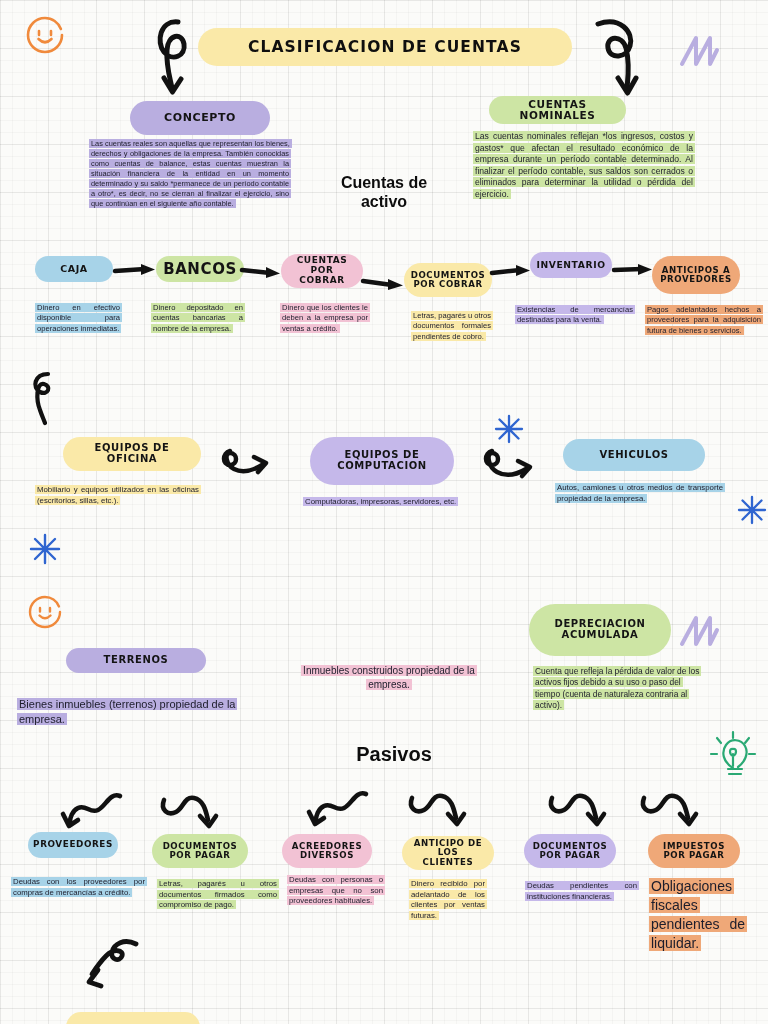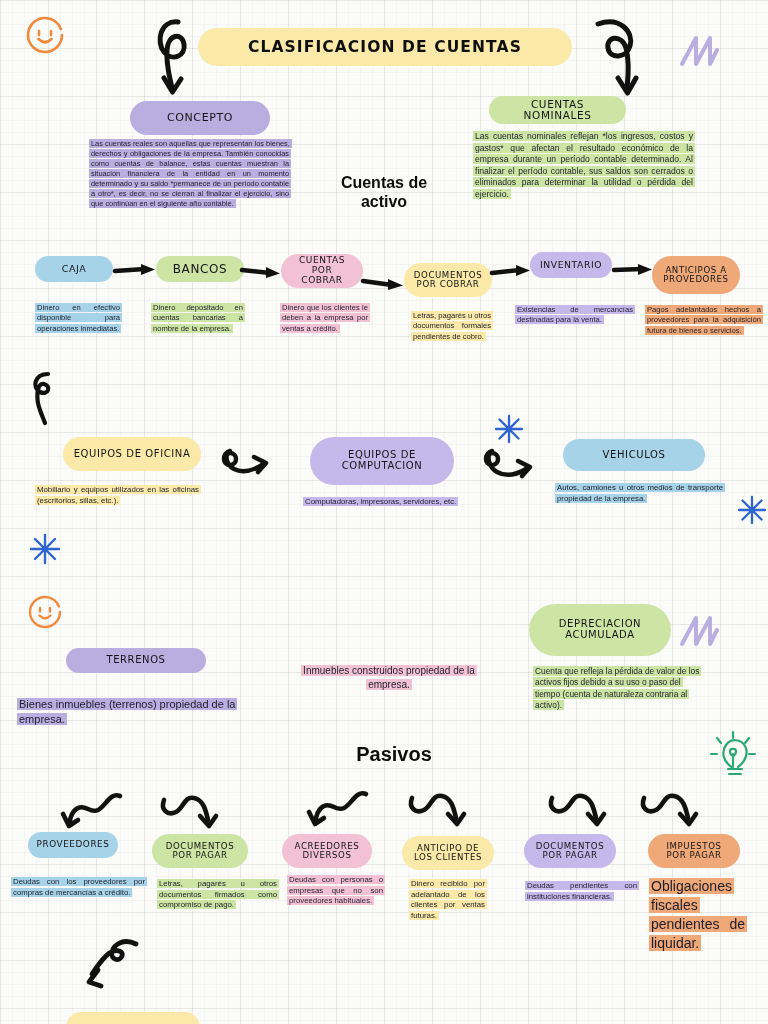--- a/index.html
+++ b/index.html
@@ -23,21 +23,21 @@
 
   
   .pill {
     position: absolute;
     display: flex;
     align-items: center;
     justify-content: center;
     text-align: center;
     border-radius: 999px;
     color: #141414;
-    font-weight: 400;
+    font-weight: 700;
     letter-spacing: 0.6px;
     line-height: 1.08;
     padding: 4px 10px;
     font-family: "DejaVu Sans", sans-serif;
   }
   .pill.lg { border-radius: 26px; }
 
   
   .desc {
     position: absolute;
@@ -135,21 +135,21 @@
     <span>activo</span>
   </div>
 
   <div class="pill" style="left:35px;top:256px;width:78px;height:26px;background:#a7d3e8;font-size:9.5px;">
     <span>CAJA</span>
   </div>
   <div class="desc" style="left:30px;top:300px;width:97px;font-size:7.6px;">
     <span style="background:#a7d3e8;">Dinero en efectivo disponible para operaciones inmediatas.</span>
   </div>
 
-  <div class="pill" style="left:156px;top:256px;width:88px;height:26px;background:#cde5a4;font-size:12px;">
+  <div class="pill" style="left:156px;top:256px;width:88px;height:26px;background:#cde5a4;font-size:15px;">
     <span>BANCOS</span>
   </div>
   <div class="desc" style="left:146px;top:300px;width:104px;font-size:7.6px;">
     <span style="background:#cde5a4;">Dinero depositado en cuentas bancarias a nombre de la empresa.</span>
   </div>
 
   <div class="pill" style="left:281px;top:254px;width:82px;height:34px;background:#f2c2d4;font-size:9px;">
     <span>CUENTAS POR COBRAR</span>
   </div>
   <div class="desc" style="left:275px;top:300px;width:100px;font-size:7.6px;">

